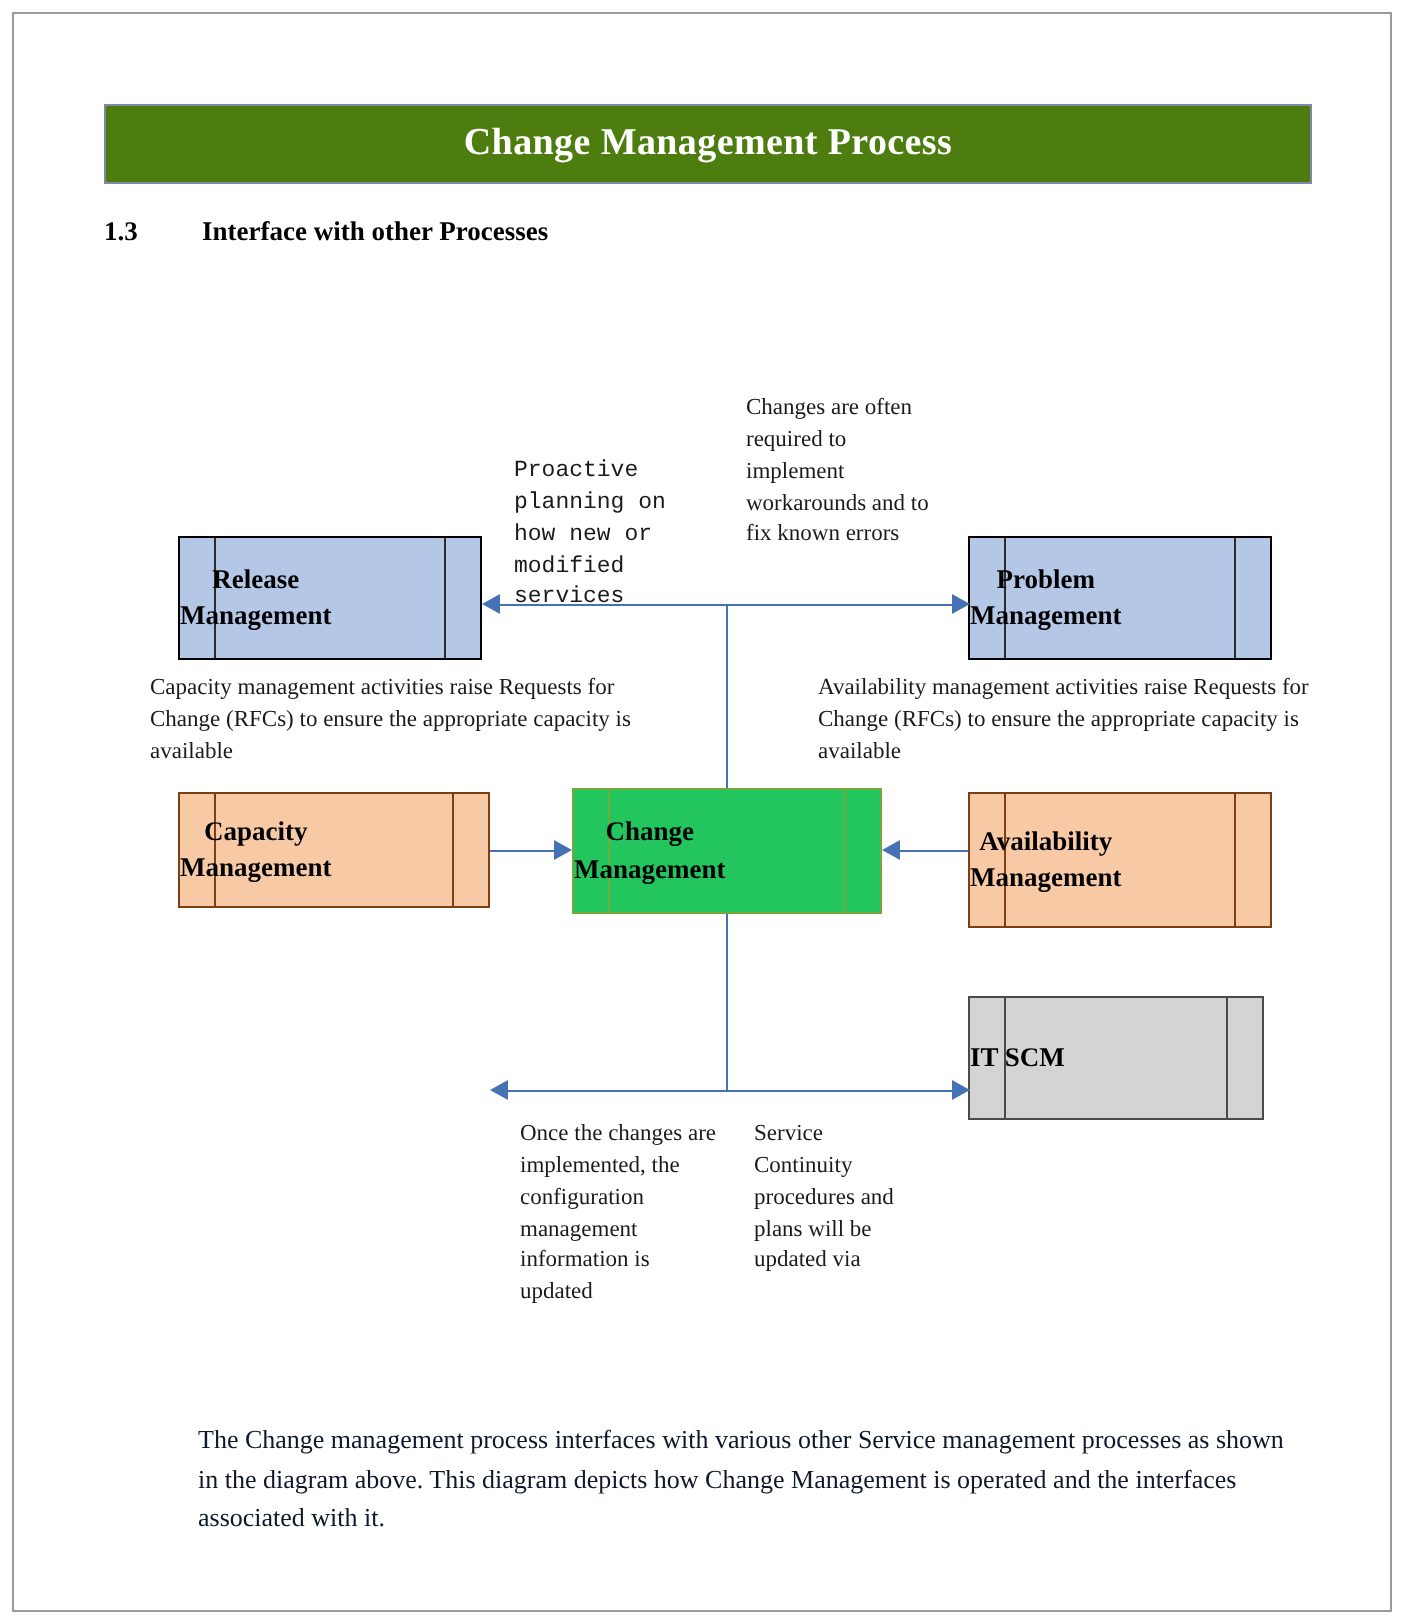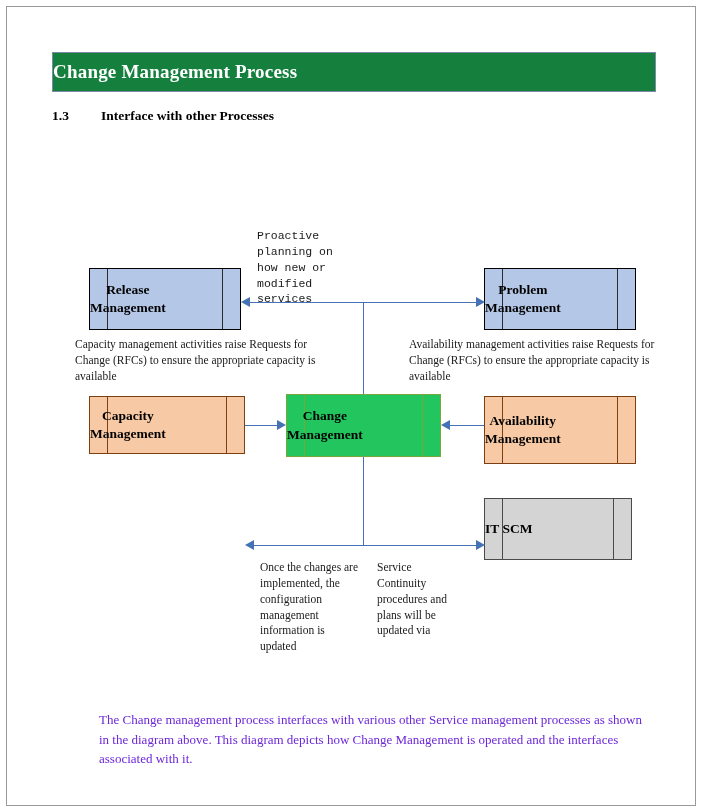--- a/index.html
+++ b/index.html
@@ -30,26 +30,26 @@
     pointer-events: none;
   }
 
   
   .title-banner {
     position: absolute;
     left: 52px;
     top: 52px;
     width: 604px;
     height: 40px;
-    background: #15803d;
+    background: #4d7c0f;
     border: 1px solid #7d89a6;
     box-sizing: border-box;
     display: flex;
     align-items: center;
-    justify-content: flex-start;
+    justify-content: center;
   }
   .title-banner span {
     color: #ffffff;
     font-size: 19px;
     font-weight: bold;
     letter-spacing: 0.2px;
   }
 
   
   .section-heading {
@@ -154,21 +154,21 @@
   }
 
   
   .body-paragraph {
     position: absolute;
     left: 99px;
     top: 710px;
     width: 545px;
     font-size: 13px;
     line-height: 1.5;
-    color: #6d28d9;
+    color: #0f172a;
   }
 </style>
 </head>
 <body>
 
 <div id="page">
 
   <div class="page-frame"></div>
 
   <div class="title-banner">
@@ -176,20 +176,21 @@
   </div>
 
   <div class="section-heading">
     <span class="num">1.3</span><span>Interface with other Processes</span>
   </div>
 
   <div class="diagram">
 
     <div class="note" style="left:257px; top:228px; width:92px;font-family:Liberation Mono, monospace;">Proactive planning on how new or modified services</div>
 
+    <div class="note" style="left:373px; top:197px; width:98px;">Changes are often required to implement workarounds and to fix known errors</div>
 
     <div class="proc-box c-blue" style="left:89px; top:268px; width:152px; height:62px;">
       <span class="rail left"></span>
       <span class="rail right"></span>
       <span class="label" style="white-space:pre-line;">Release
 Management</span>
     </div>
 
     <div class="proc-box c-blue" style="left:484px; top:268px; width:152px; height:62px;">
       <span class="rail left"></span>

